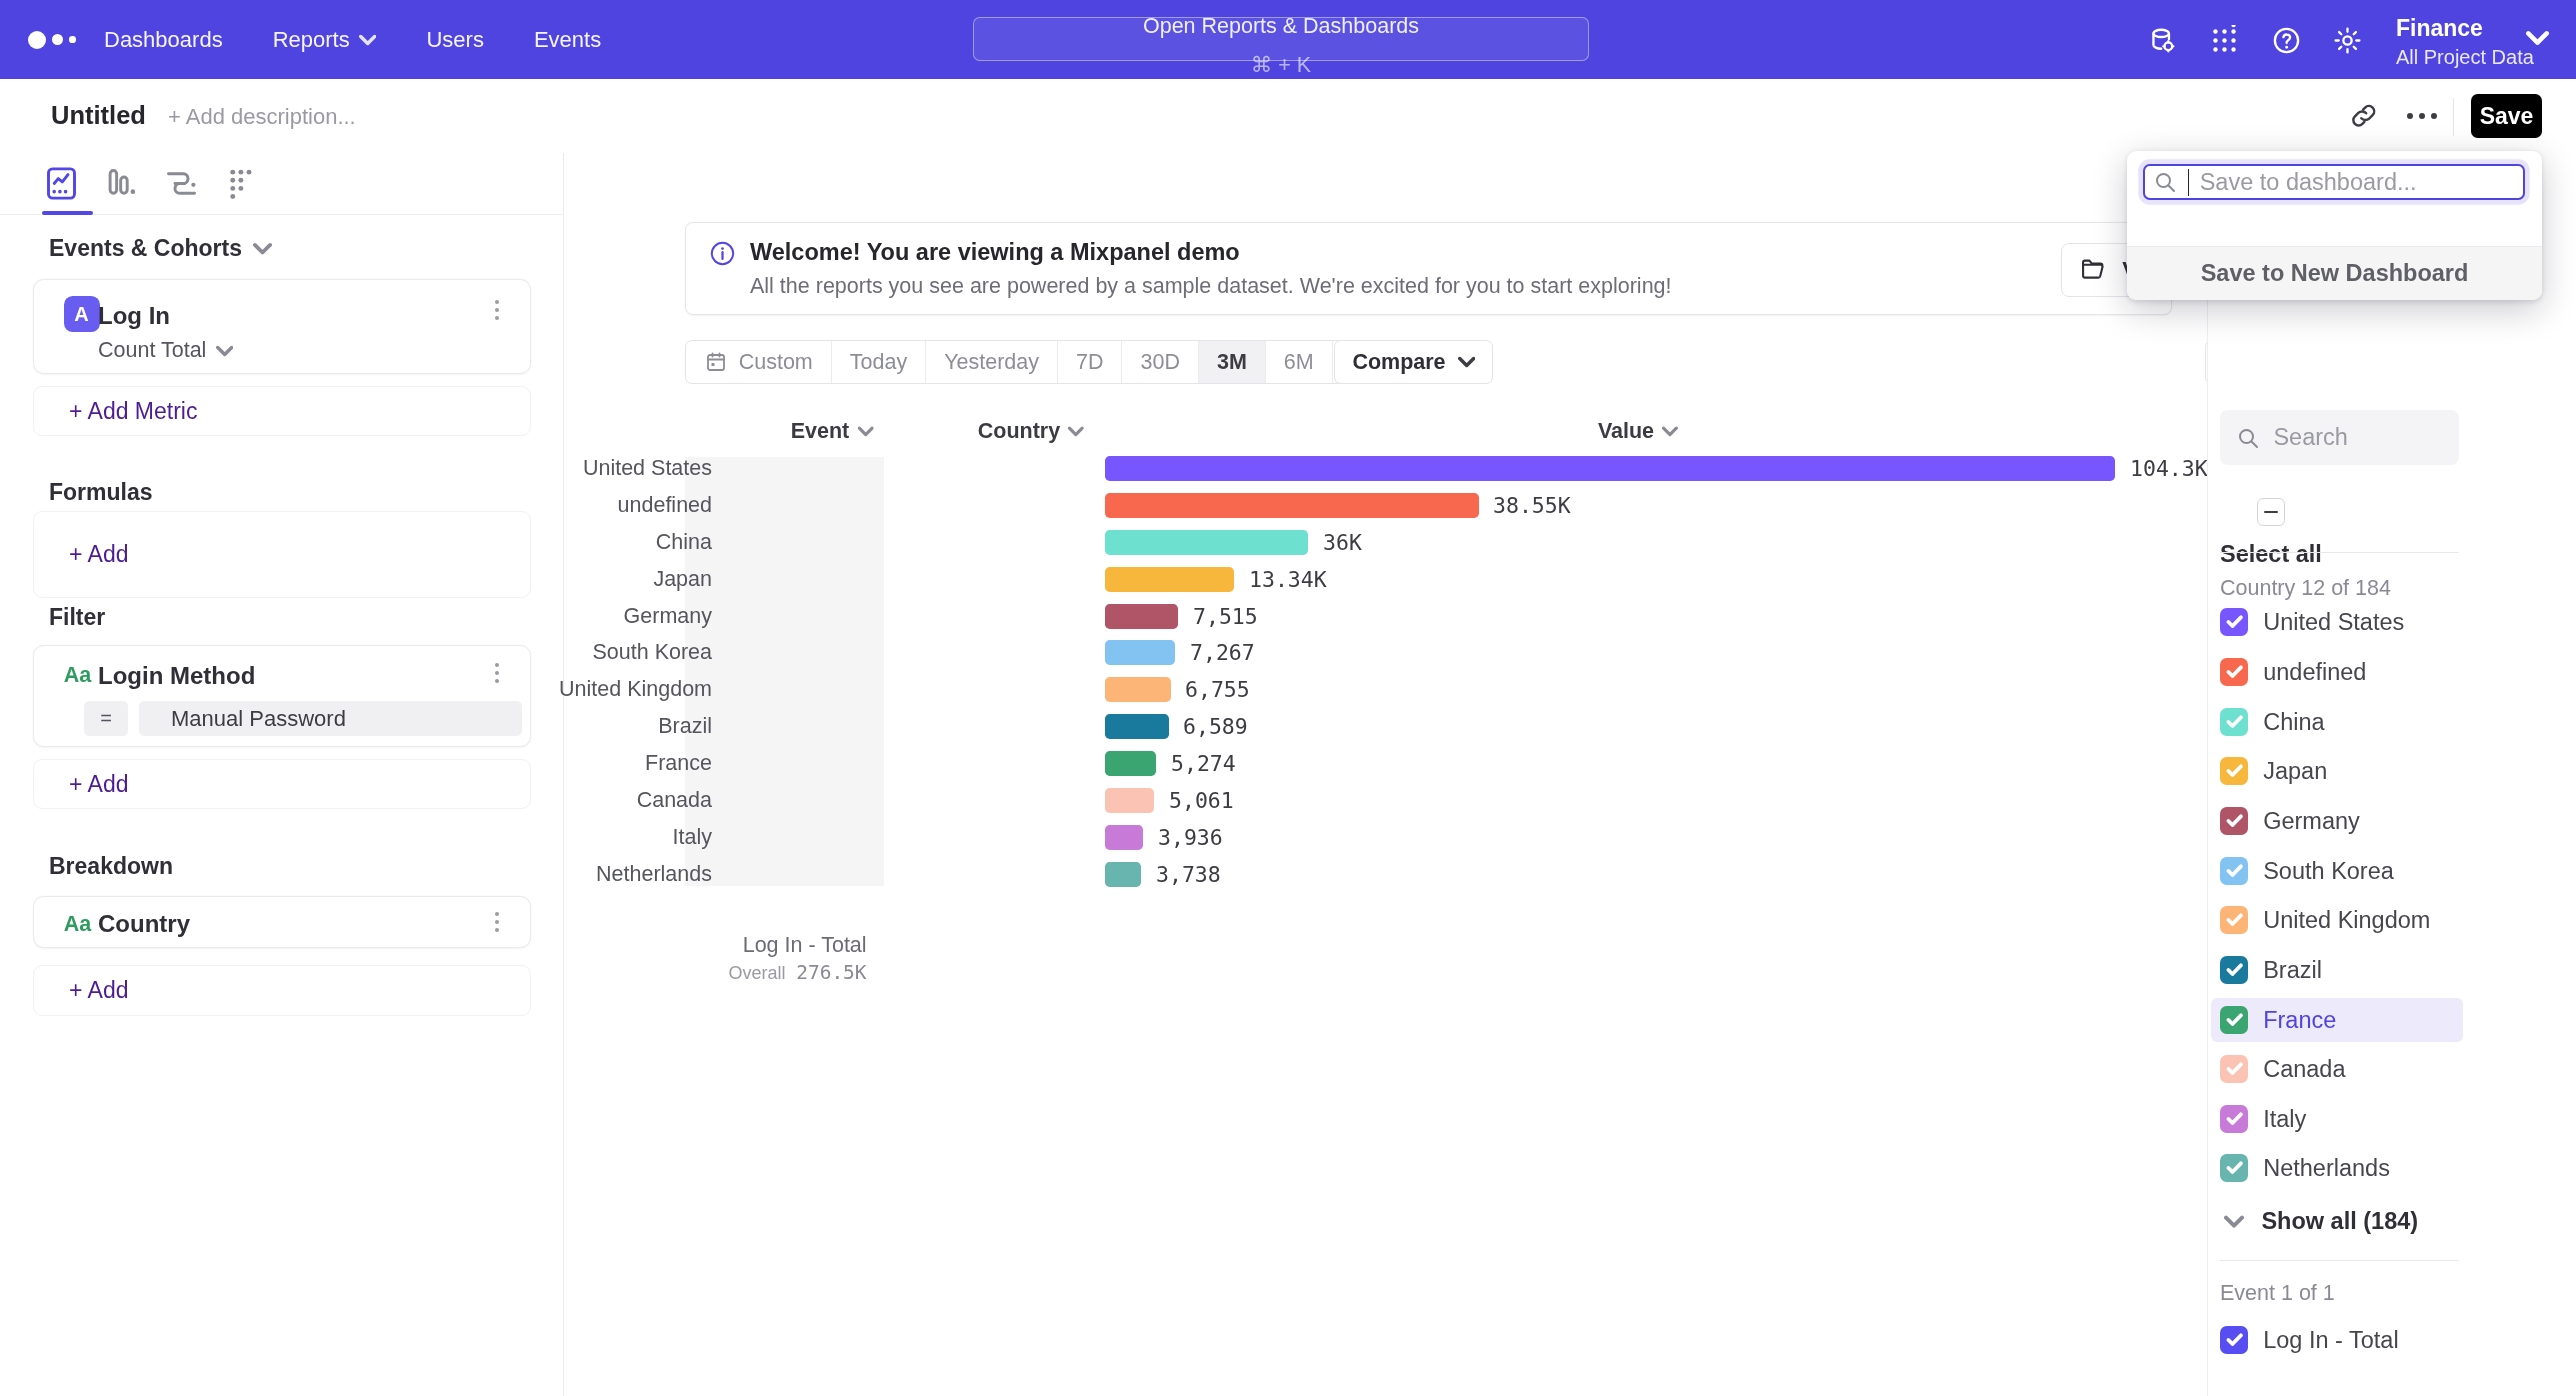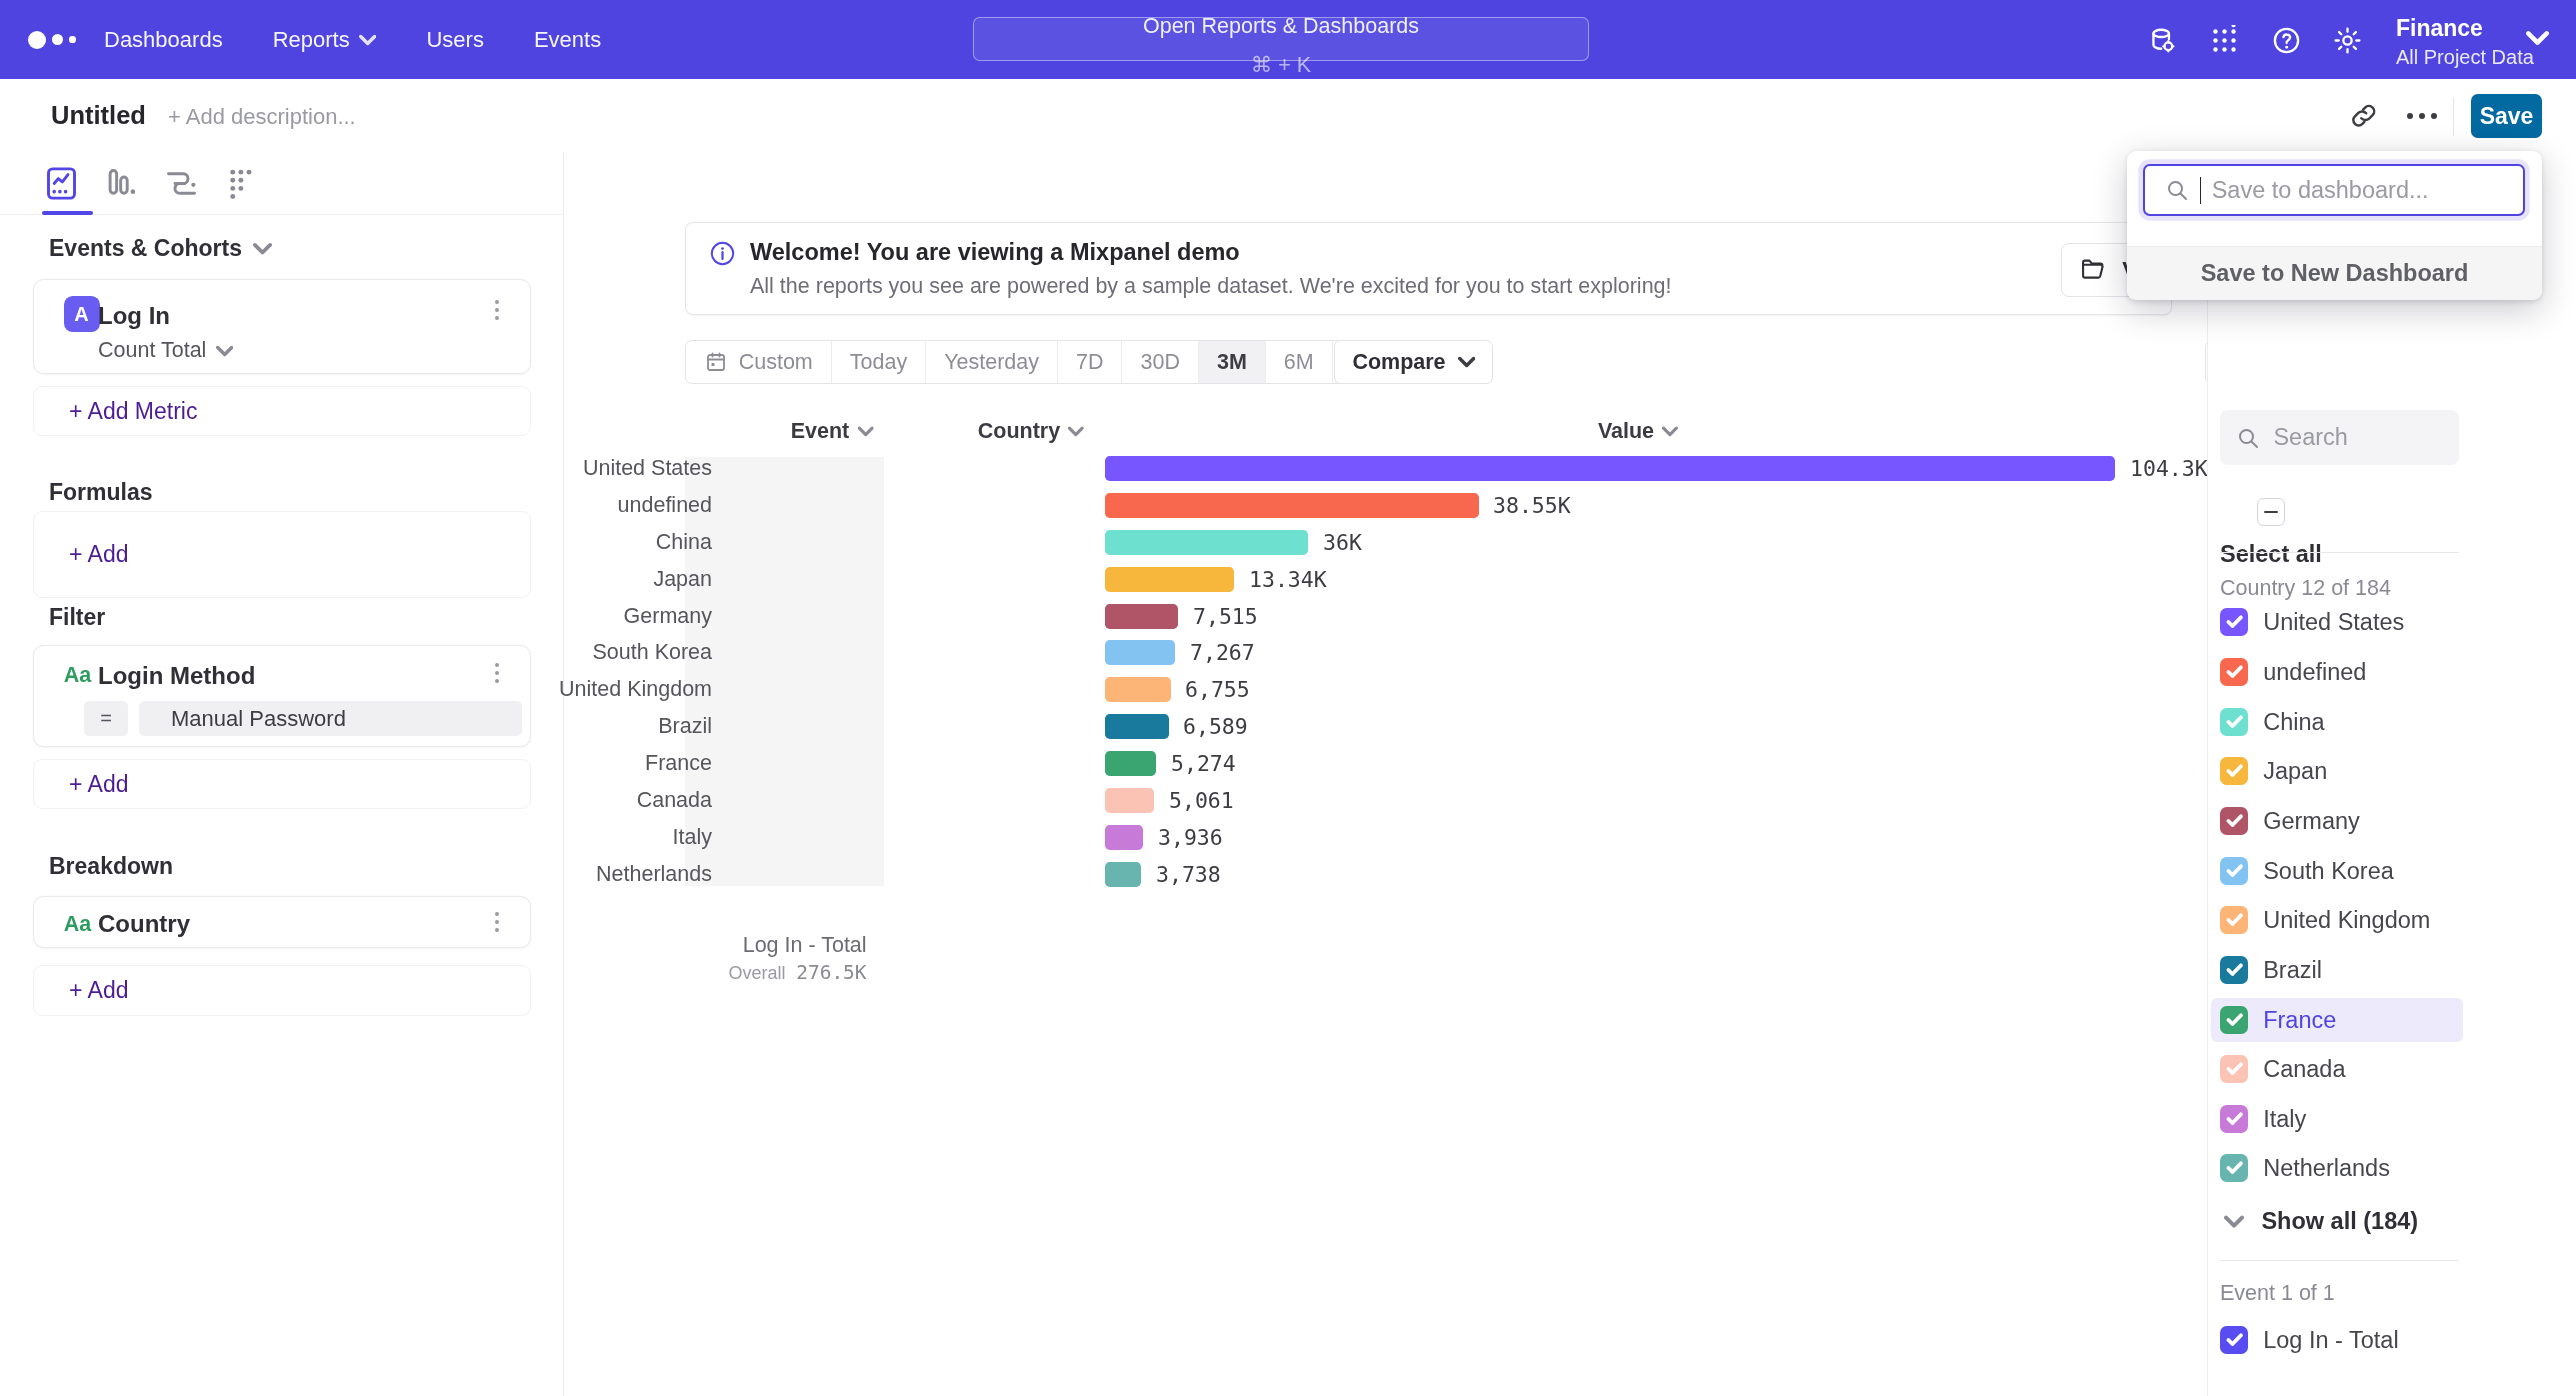--- a/index.html
+++ b/index.html
@@ -29,21 +29,21 @@
   .chev path, .chevron path { fill:none; stroke:#8a8a94; stroke-width:2; stroke-linecap:round; stroke-linejoin:round; }
 
   
   .header2 { position:absolute; left:0; top:79px; width:2576px; height:74px; background:#fff; }
   .title { position:absolute; left:51px; top:21.5px; font-size:25.5px; font-weight:600; color:#26262b; }
   .adddesc { position:absolute; left:168px; top:25px; font-size:22px; color:#9a9aa2; }
   .hact-link { position:absolute; left:2349px; top:101px; width:29.5px; height:29.5px; color:#3c3c42; }
   .hact-more { position:absolute; left:2407px; top:113px; display:flex; gap:6px; }
   .hact-more i { width:6px; height:6px; background:#3c3c42; border-radius:50%; display:block; }
   .hact-div { position:absolute; left:2453px; top:98px; width:0.7px; height:38px; background:#e4e4ea; }
-  .save-btn { position:absolute; left:2471px; top:94px; width:71px; height:44px; background:#0369a1; color:#fff;
+  .save-btn { position:absolute; left:2471px; top:94px; width:71px; height:44px; background:#000000; color:#fff;
     border-radius:6.7px; font-size:23px; font-weight:600; display:flex; align-items:center; justify-content:center; }
 
   
   .sidebar { position:absolute; left:0; top:153px; width:564px; height:1244px; background:#fff; border-right:0.7px solid #e9e9ee; }
   .tabs { position:relative; height:62px; border-bottom:0.7px solid #ededf2; }
   .tab { position:absolute; top:10.7px; width:39px; height:39px; color:#8a8a94; }
   .tab.active { color:#5247e6; }
   .tab-underline { position:absolute; left:42px; bottom:-1.3px; width:51px; height:4.7px; background:#5247e6; border-radius:2.7px; }
   .seclabel { position:absolute; left:49px; font-size:23px; font-weight:600; color:#2f2f35; display:flex; gap:10.7px; align-items:center; }
   .card { position:absolute; left:33px; width:498px; background:#fff; border:0.7px solid #e9e9ee; border-radius:10.7px;
@@ -119,22 +119,22 @@
   .citem .cb svg { width:17.4px; height:17.4px; }
   .citem .cb path { fill:none; stroke:#fff; stroke-width:3; stroke-linecap:round; stroke-linejoin:round; }
   .citem .clab { font-size:23.5px; color:#46464d; }
   .citem.hl .clab { color:#4f44e0; font-weight:500; }
   .showall { position:absolute; left:2224px; top:1208px; display:flex; align-items:center; gap:17.4px; }
   .showall .lbl { font-size:23.5px; font-weight:600; color:#2f2f35; }
 
   
   .popup { position:absolute; left:2127px; top:151px; width:415px; height:149px; background:#fff; border-radius:9.4px;
     box-shadow:0 9.4px 34px rgba(20,20,40,.22), 0 1.3px 5.4px rgba(20,20,40,.12); z-index:60; }
-  .popup .pinput { position:absolute; left:16px; top:13.4px; width:382px; height:52px; border:2px solid #4f44e0; border-radius:6.7px;
-    box-shadow:0 0 0 4.7px #e6e3fb; background:#fff; display:flex; align-items:center; gap:10.7px; padding-left:20px; }
+  .popup .pinput { position:absolute; left:16px; top:13.4px; width:382px; height:36px; border:2px solid #4f44e0; border-radius:6.7px;
+    box-shadow:0 0 0 4.7px #e6e3fb; background:#fff; display:flex; align-items:center; gap:10.7px; padding-left:8px; }
   .popup .pinput svg { width:24px; height:24px; color:#8a8a94; flex:none; }
   .popup .pinput .caret { width:1.3px; height:27px; background:#26262b; flex:none; }
   .popup .pinput input { border:none; outline:none; font-size:23.5px; width:295px; background:transparent;
     font-family:"Liberation Sans", sans-serif; color:#3c3c42; }
   .popup .pinput input::placeholder { color:#9a9aa2; }
   .popup .pfooter { position:absolute; left:0; top:95px; width:415px; height:54px; background:#f5f5f6; border-top:0.7px solid #e9e9ee;
     border-radius:0 0 9.4px 9.4px; display:flex; align-items:center; justify-content:center; font-size:23.5px; font-weight:600; color:#5f5f66; }
 </style>
 </head>
 <body>

